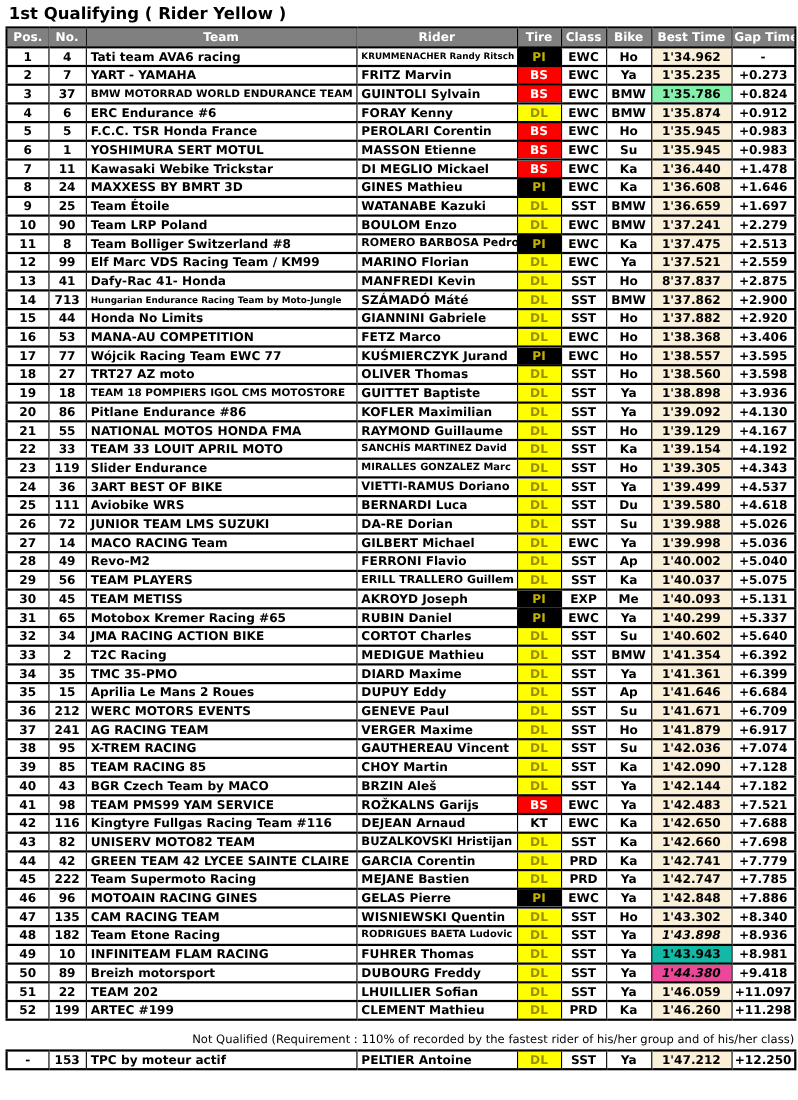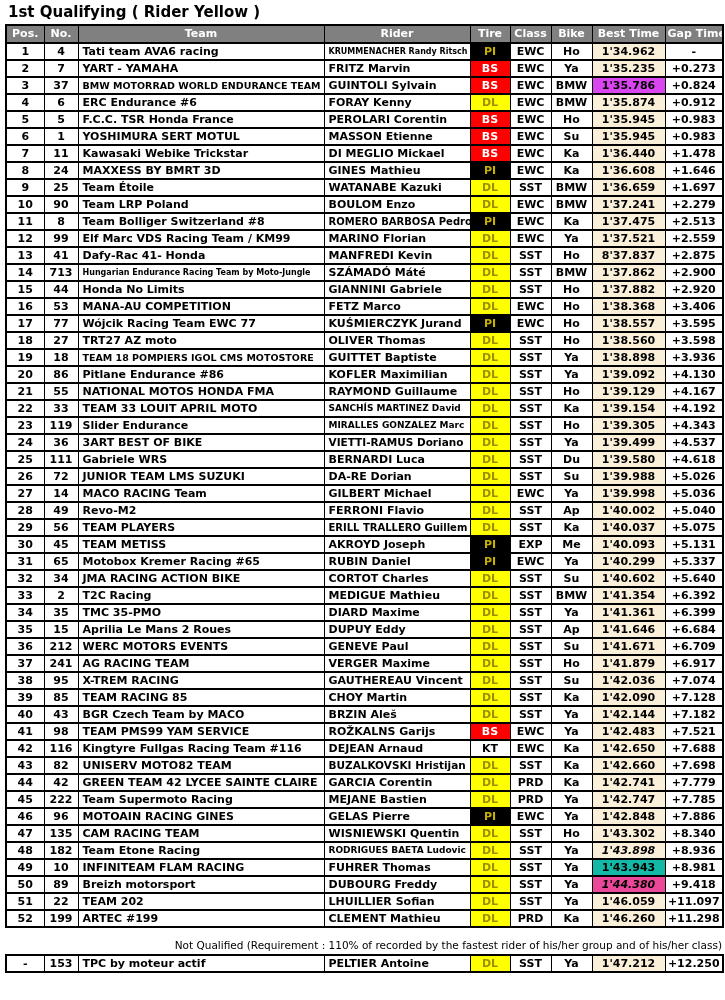--- a/index.html
+++ b/index.html
@@ -70,21 +70,21 @@
         <td class="c8">+0.273</td>
       </tr>
       <tr>
         <td class="c0">3</td>
         <td class="c1">37</td>
         <td class="c2" style="font-size: 9.5px;">BMW MOTORRAD WORLD ENDURANCE TEAM</td>
         <td class="c3">GUINTOLI Sylvain</td>
         <td class="c4" style="background: rgb(255, 0, 0); color: rgb(255, 255, 255);">BS</td>
         <td class="c5">EWC</td>
         <td class="c6">BMW</td>
-        <td class="c7" style="background: #d946ef;">1'35.786</td>
+        <td class="c7" style="background: #86efac;">1'35.786</td>
         <td class="c8">+0.824</td>
       </tr>
       <tr>
         <td class="c0">4</td>
         <td class="c1">6</td>
         <td class="c2">ERC Endurance #6</td>
         <td class="c3">FORAY Kenny</td>
         <td class="c4" style="background: rgb(255, 255, 0); color: rgb(156, 143, 0);">DL</td>
         <td class="c5">EWC</td>
         <td class="c6">BMW</td>
@@ -307,21 +307,21 @@
         <td class="c3" style="font-size: 10.5px;">VIETTI-RAMUS Doriano</td>
         <td class="c4" style="background: rgb(255, 255, 0); color: rgb(156, 143, 0);">DL</td>
         <td class="c5">SST</td>
         <td class="c6">Ya</td>
         <td class="c7" style="background: rgb(250, 239, 216);">1'39.499</td>
         <td class="c8">+4.537</td>
       </tr>
       <tr>
         <td class="c0">25</td>
         <td class="c1">111</td>
-        <td class="c2">Gabriele WRS</td>
+        <td class="c2">Aviobike WRS</td>
         <td class="c3">BERNARDI Luca</td>
         <td class="c4" style="background: rgb(255, 255, 0); color: rgb(156, 143, 0);">DL</td>
         <td class="c5">SST</td>
         <td class="c6">Du</td>
         <td class="c7" style="background: rgb(250, 239, 216);">1'39.580</td>
         <td class="c8">+4.618</td>
       </tr>
       <tr>
         <td class="c0">26</td>
         <td class="c1">72</td>

